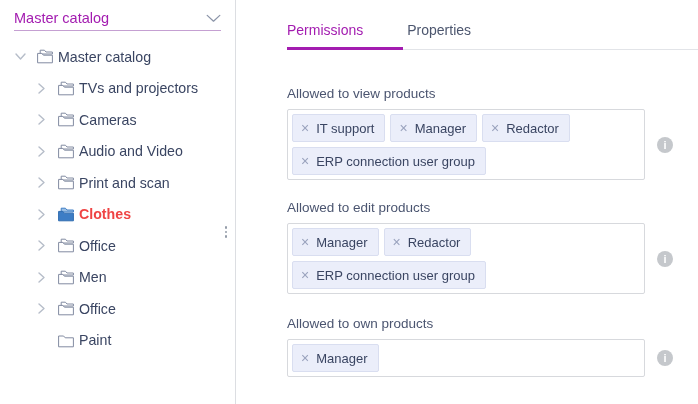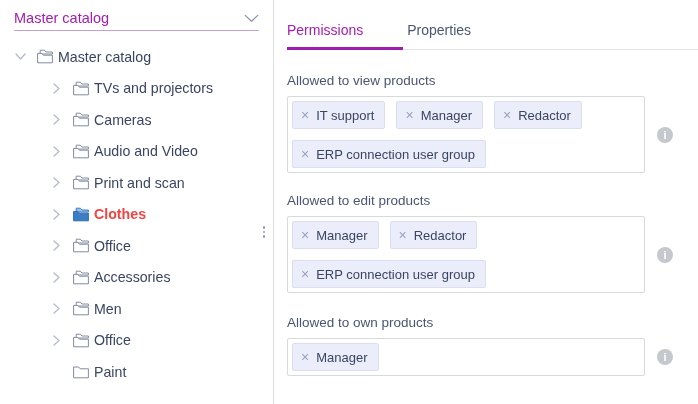--- a/index.html
+++ b/index.html
@@ -7,38 +7,38 @@
   body {
     font-family:"Liberation Sans", sans-serif;
     color:#3a4562;
     width:698px; height:404px;
     position:relative; overflow:hidden;
   }
   .app { position:absolute; inset:0; background:#fff; }
 
   
   .left-panel {
-    position:absolute; left:0; top:0; bottom:0; width:274px;
+    position:absolute; left:0; top:0; bottom:0; width:236px;
     border-right:1px solid #dcdee2; background:#fff;
   }
   .cat-select {
     margin:10px 14px 0 14px; padding-bottom:4px;
     border-bottom:1px solid #c5a0d2;
     display:flex; align-items:center; justify-content:space-between;
     color:#a31cb0; font-size:14.5px; cursor:pointer;
   }
   .cat-select .dd-chev { stroke:#8b94a8; }
 
   .tree { margin-top:10px; }
   .tree-row {
     display:flex; align-items:center; height:31.5px; cursor:pointer;
     font-size:14.2px; color:#3a4562; white-space:nowrap;
   }
   .tree-row.lvl0 { padding-left:14px; }
-  .tree-row.lvl1 { padding-left:50px; }
+  .tree-row.lvl1 { padding-left:35px; }
   .tree-row .chev { width:13px; height:13px; margin-right:9px; flex:none; }
   .tree-row .chev.hidden { visibility:hidden; }
   .tree-row .folder { width:18px; height:15px; margin-right:4px; flex:none; }
   .tree-row.selected .lbl { color:#ef4444; font-weight:bold; }
 
   .drag-handle {
     position:absolute; right:8px; top:226px;
     display:flex; flex-direction:column; gap:2px; cursor:col-resize;
   }
   .drag-handle i { width:2.5px; height:2.5px; border-radius:50%; background:#949ca9; }
@@ -53,29 +53,29 @@
     content:""; position:absolute; left:0; right:0; bottom:0; height:1px;
     background:#e2e4e8;
   }
   .tab {
     font-size:14px; color:#4c566e; padding:0 40px 9px 0; margin-right:4px;
     border-bottom:3px solid transparent; cursor:pointer; position:relative; z-index:1;
   }
   .tab.active { color:#a31cb0; border-bottom-color:#a31cb0; }
 
   .sec-label { font-size:13.5px; color:#4b5570; }
-  .ml-view  { margin-top:23px; }
+  .ml-view  { margin-top:36px; }
   .ml-edit  { margin-top:20px; }
   .ml-own   { margin-top:22px; }
   .ml-apply { margin-top:21px; }
 
   .field-row { display:flex; align-items:center; margin-top:8px; }
   .tag-box {
     width:358px; border:1px solid #d7d9dd; border-radius:2px; background:#fff;
-    padding:4px; display:flex; flex-wrap:wrap; gap:11px; min-height:38px;
+    padding:4px; display:flex; flex-wrap:wrap; gap:5px; min-height:38px;
   }
   .tag {
     display:inline-flex; align-items:center; height:28px;
     background:#ebeefa; border:1px solid #d9def0; border-radius:2px;
     padding:0 10px 0 8px; font-size:13px; color:#3a4562; cursor:default;
   }
   .tag .x { font-style:normal; color:#99a2bd; margin-right:7px; cursor:pointer; }
   .tag .x::before { content:"×"; font-size:14px; }
 
   .info {
@@ -194,29 +194,20 @@
       <div class="tree-row lvl1">
         <svg class="chev">
             <use href="#i-chev-right"></use>
           </svg>
         <svg class="folder">
             <use href="#i-folder-layered"></use>
           </svg>
         <span class="lbl">Office</span>
       </div>
 
-      <div class="tree-row lvl1">
-        <svg class="chev">
-            <use href="#i-chev-right"></use>
-          </svg>
-        <svg class="folder">
-            <use href="#i-folder-layered"></use>
-          </svg>
-        <span class="lbl">Accessories</span>
-      </div>
 
       <div class="tree-row lvl1">
         <svg class="chev">
             <use href="#i-chev-right"></use>
           </svg>
         <svg class="folder">
             <use href="#i-folder-layered"></use>
           </svg>
         <span class="lbl">Men</span>
       </div>

